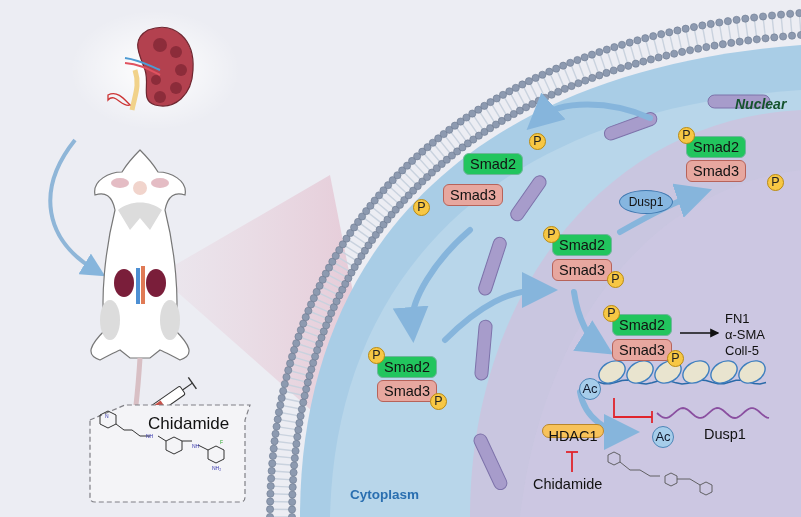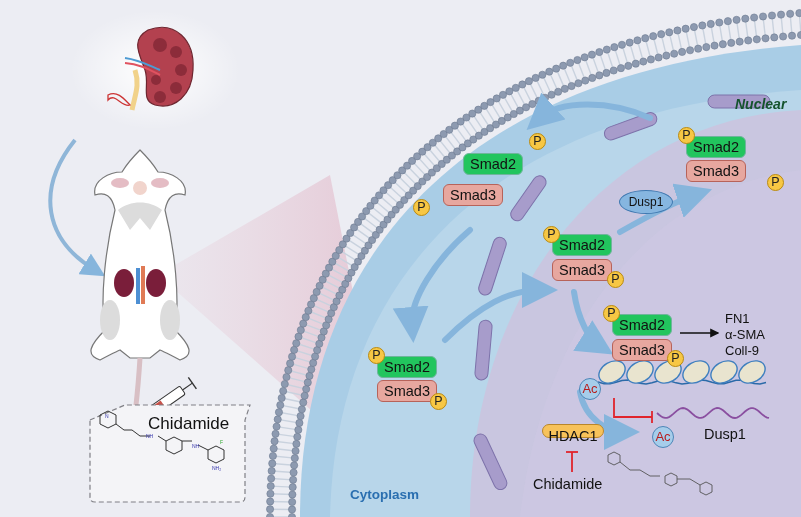--- a/index.html
+++ b/index.html
@@ -7,21 +7,21 @@
   #stage { position: relative; width: 801px; height: 517px; }
   svg { position: absolute; left: 0; top: 0; }
   .title { position: absolute; left: 7px; top: 4px; font-size: 16.5px; font-weight: bold; color: #8a7ea6; white-space: nowrap; }
   .uuo { position: absolute; left: 68px; top: 119px; font-size: 15.5px; font-style: italic; color: #111; white-space: nowrap; }
   .lbl-nuclear { position: absolute; left: 735px; top: 96px; font-size: 14px; font-weight: bold; font-style: italic; color: #14532d; }
   .lbl-cyto { position: absolute; left: 350px; top: 487px; font-size: 13.5px; font-weight: bold; color: #2a6fb0; }
   .box { position: absolute; height: 22px; line-height: 21px; font-size: 14.5px; color: #111; text-align: center; border-radius: 6px; box-sizing: border-box; }
   .smad2 { background: #22c55e; border: 1.5px solid #6fb59c; width: 60px; }
   .smad3 { background: #e7a79f; border: 1.5px solid #b7635a; width: 60px; }
   .p { position: absolute; width: 17px; height: 17px; border-radius: 50%; background: #f7c744; border: 1.3px solid #b98a12; box-sizing: border-box; font-size: 12.5px; line-height: 15px; text-align: center; color: #222; }
-  .ac { position: absolute; width: 22px; height: 22px; border-radius: 50%; background: #a6cdea; border: 1.3px solid #4d86b8; box-sizing: border-box; font-size: 13px; line-height: 20px; text-align: center; color: #b91c1c; }
+  .ac { position: absolute; width: 22px; height: 22px; border-radius: 50%; background: #a6cdea; border: 1.3px solid #4d86b8; box-sizing: border-box; font-size: 13px; line-height: 20px; text-align: center; color: #0f172a; }
   .dusp-oval { position: absolute; left: 619px; top: 190px; width: 54px; height: 24px; border-radius: 50%; background: #86b6e0; border: 1.3px solid #3f78b0; box-sizing: border-box; font-size: 12px; line-height: 22px; text-align: center; color: #111; }
   .hdac { position: absolute; left: 542px; top: 424px; width: 62px; height: 14px; border-radius: 7px; background: #f7c25a; border: 1.5px solid #b9862a; box-sizing: border-box; font-size: 14.5px; line-height: 22px; text-align: center; color: #111; }
   .txt { position: absolute; font-size: 14.5px; color: #111; white-space: nowrap; }
   .genes { position: absolute; left: 725px; top: 311px; font-size: 13px; line-height: 16px; color: #111; }
   .chid-label { position: absolute; left: 148px; top: 414px; font-size: 17px; color: #111; }
 </style>
 </head>
 <body>
 
 <div id="stage">
@@ -520,21 +520,21 @@
   <div class="p" style="left:678px;top:127px;">P</div>
 
   <div class="box smad2" style="left:612px;top:314px;">Smad2</div>
   <div class="box smad3" style="left:612px;top:339px;">Smad3</div>
   <div class="p" style="left:603px;top:305px;">P</div>
   <div class="p" style="left:667px;top:350px;">P</div>
 
   <div class="genes">
     <div>FN1</div>
     <div>α-SMA</div>
-    <div>Coll-9</div>
+    <div>Coll-5</div>
   </div>
 
   <div class="dusp-oval">Dusp1</div>
 
   <div class="ac" style="left:579px;top:378px;">Ac</div>
   <div class="ac" style="left:652px;top:426px;">Ac</div>
 
   <div class="txt" style="left:704px;top:426px;">Dusp1</div>
   <div class="hdac">HDAC1</div>
   <div class="txt" style="left:533px;top:476px;">Chidamide</div>

